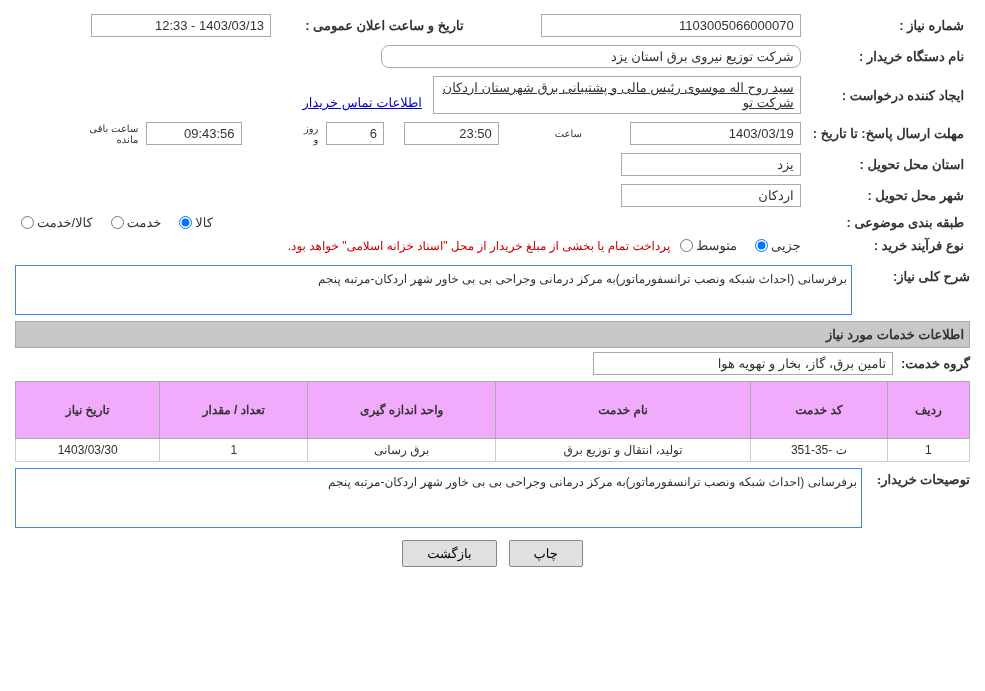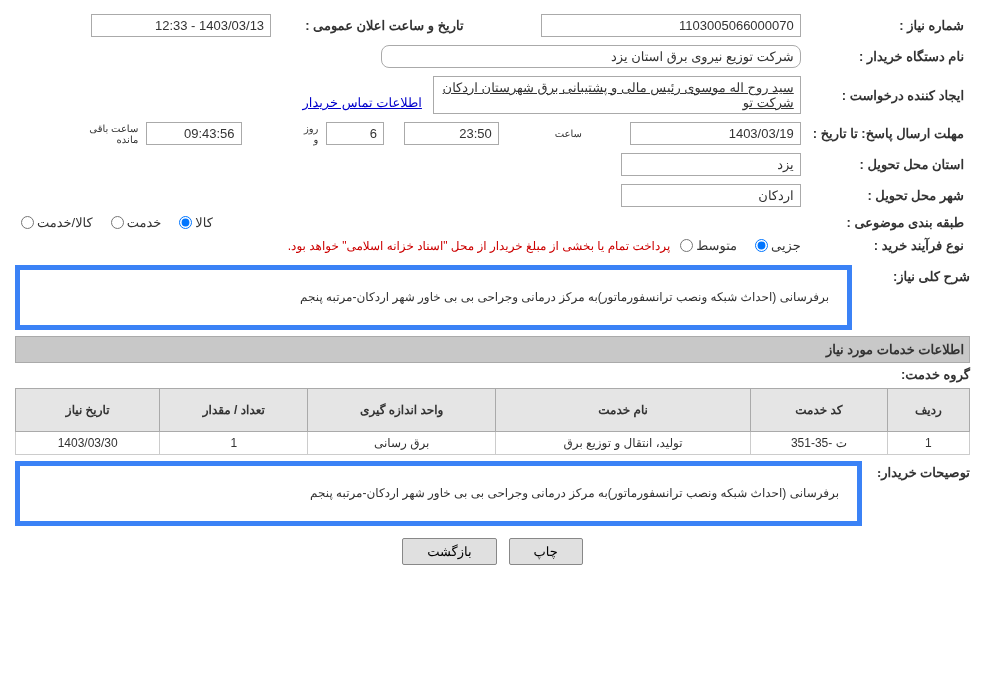--- a/index.html
+++ b/index.html
@@ -82,39 +82,39 @@
     .radio-item {
       display: flex;
       align-items: center;
       gap: 3px;
     }
     .note-text {
       color: #cc0000;
       font-size: 12px;
     }
     .description-box {
-      border: 5px solid #3b82f6;
-      padding: 18px;
+      border: 1px solid #3b82f6;
+      padding: 4px;
       min-height: 50px;
       width: 100%;
       background: #fff;
       text-align: right;
       font-size: 12px;
       line-height: 1.6;
     }
     .services-table {
       width: 100%;
       border-collapse: collapse;
       margin: 6px 0;
       font-size: 12px;
     }
     .services-table th {
-      background: #e5e5e5;
+      background: #f0abfc;
       border: 1px solid #aaa;
-      padding: 14px 8px;
+      padding: 21px 8px;
       text-align: center;
       font-weight: bold;
     }
     .services-table td {
       border: 1px solid #ccc;
       padding: 4px 8px;
       text-align: center;
     }
     .services-table tr:nth-child(even) td {
       background: #f9f9f9;
@@ -263,20 +263,21 @@
         <div style="flex:1;">
           <div class="description-box">برفرسانی (احداث شبکه ونصب ترانسفورماتور)به مرکز درمانی وجراحی بی بی خاور شهر اردکان-مرتبه پنجم</div>
         </div>
       </div>
     </div>
 
     <div class="section-header">اطلاعات خدمات مورد نیاز</div>
 
     <div style="display:flex; align-items:center; gap:8px; direction:rtl; margin:4px 0;">
       <span style="font-weight:bold; white-space:nowrap;">گروه خدمت:</span>
+      <span class="input-field" style="width:300px;">تامین برق، گاز، بخار و تهویه هوا</span>
     </div>
 
     <table class="services-table">
       <thead>
         <tr>
           <th>ردیف</th>
           <th>کد خدمت</th>
           <th>نام خدمت</th>
           <th>واحد اندازه گیری</th>
           <th>تعداد / مقدار</th>

